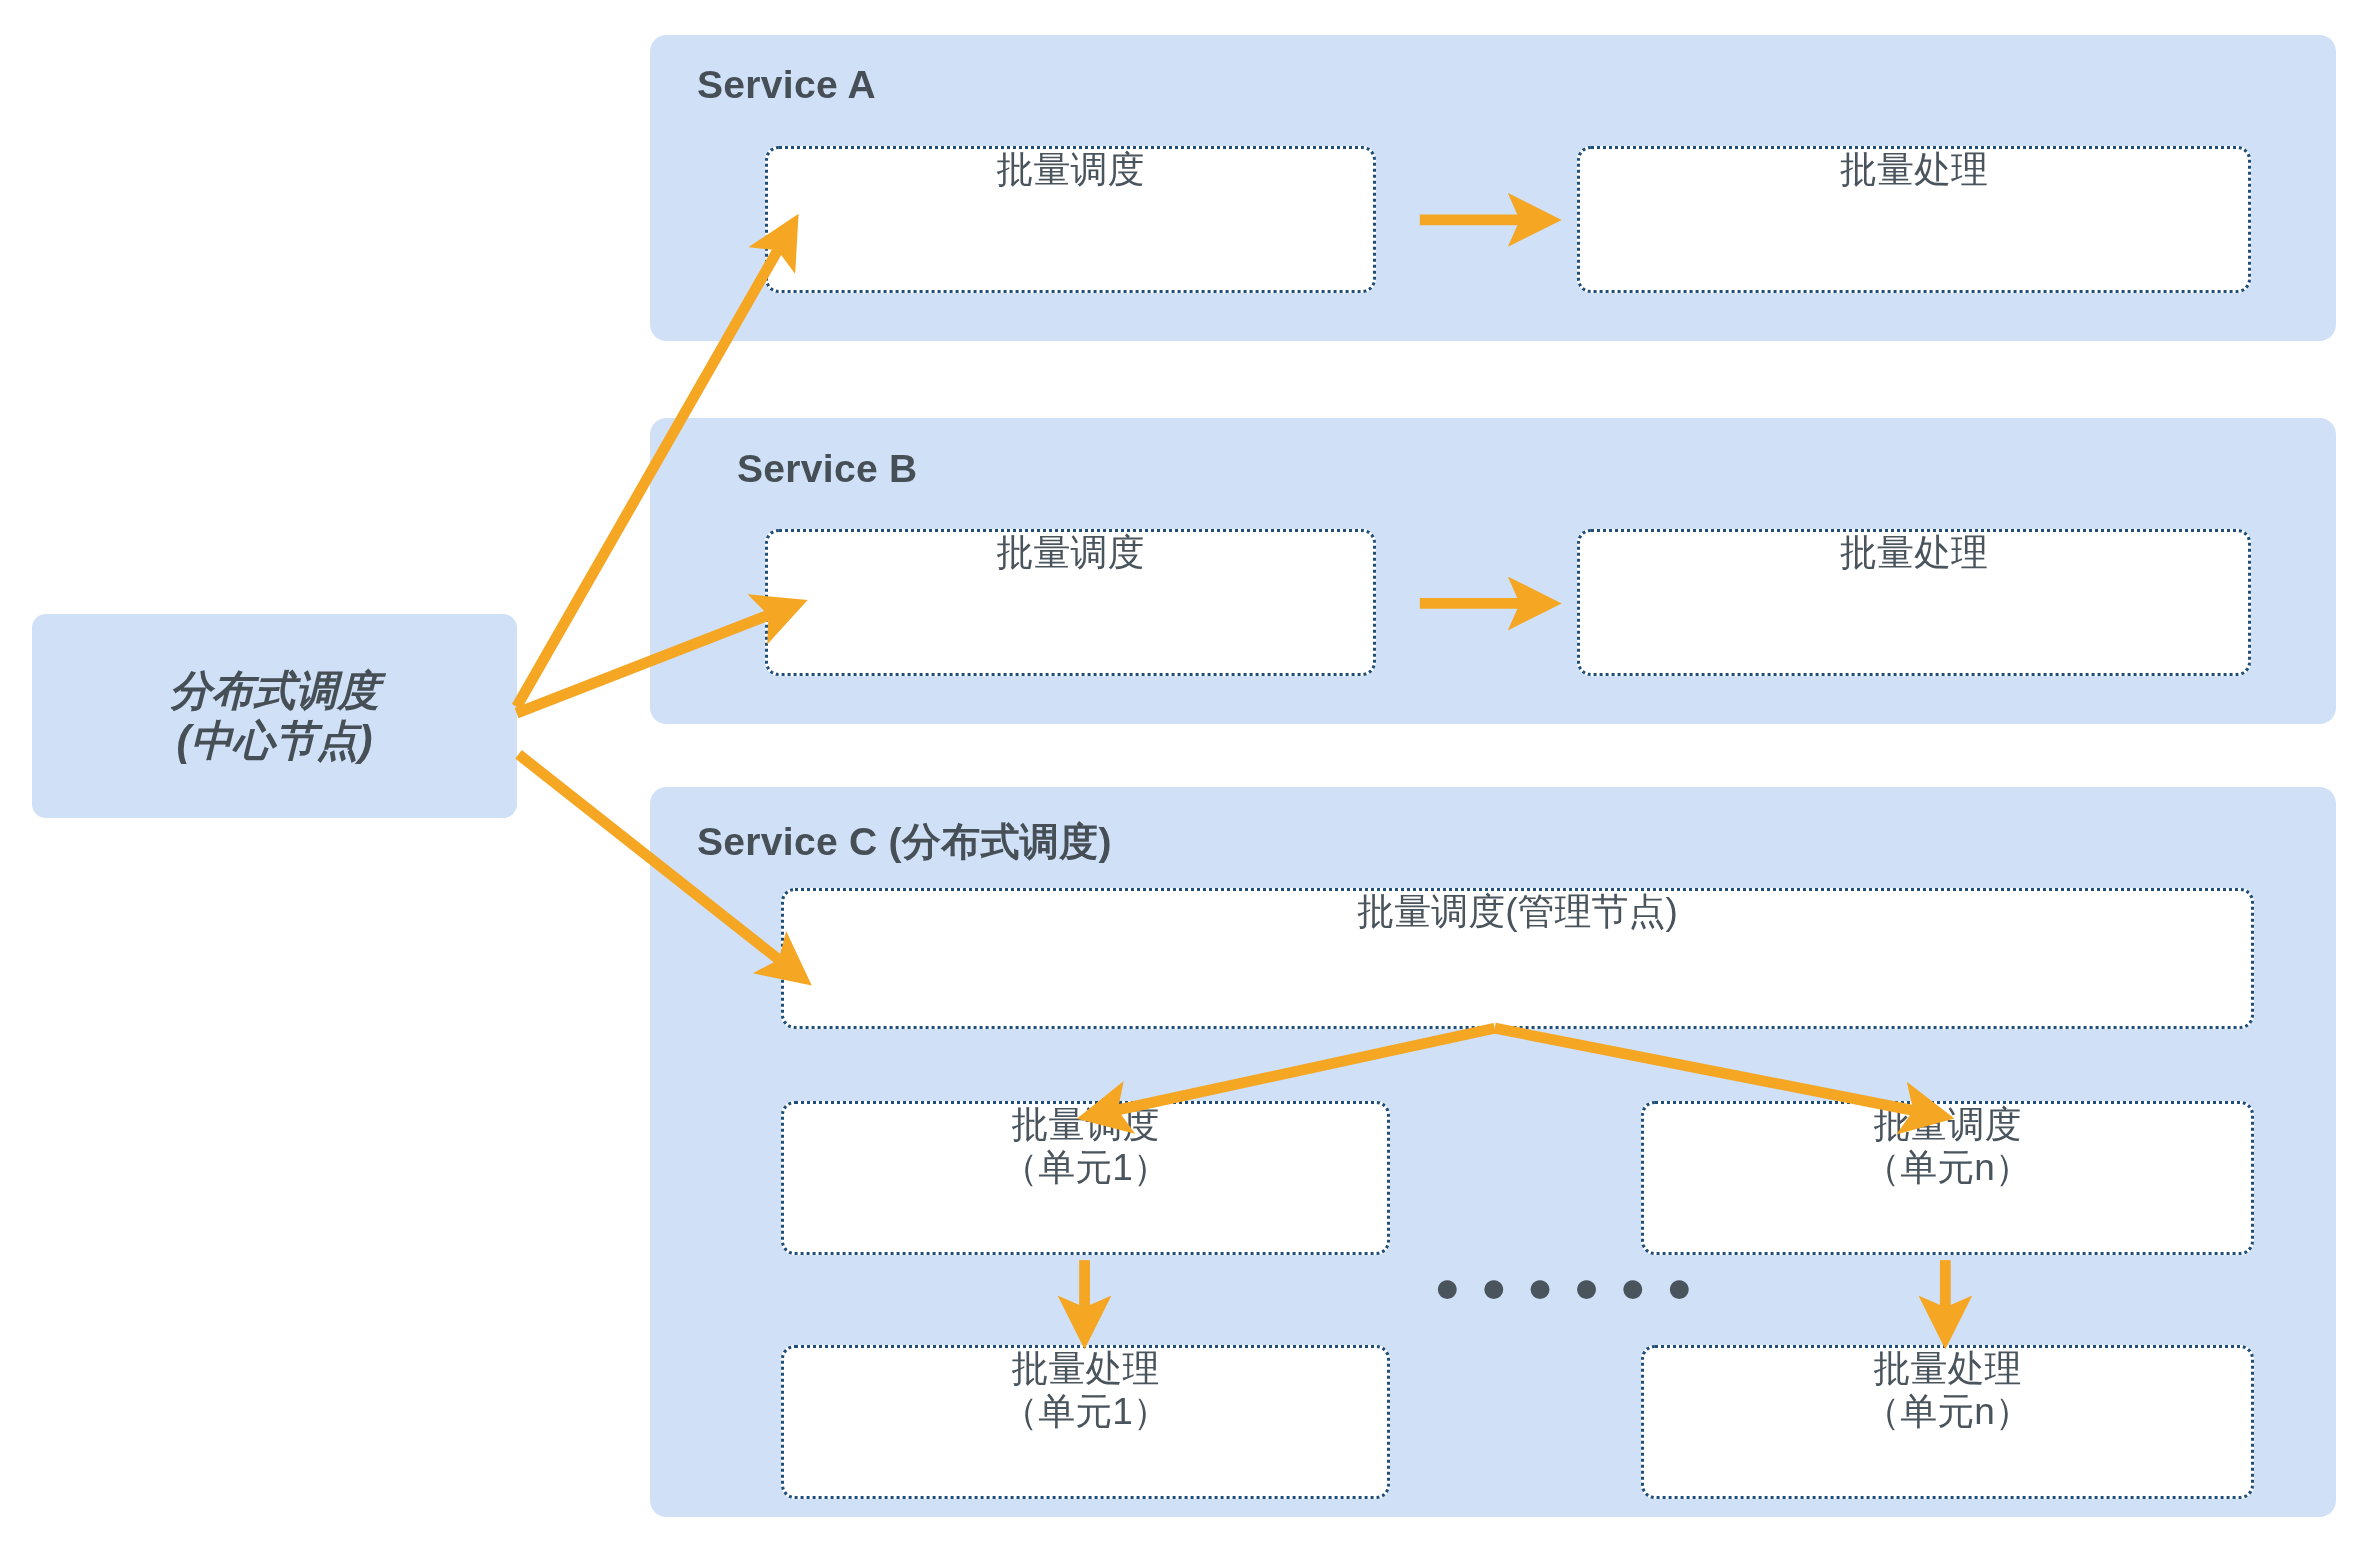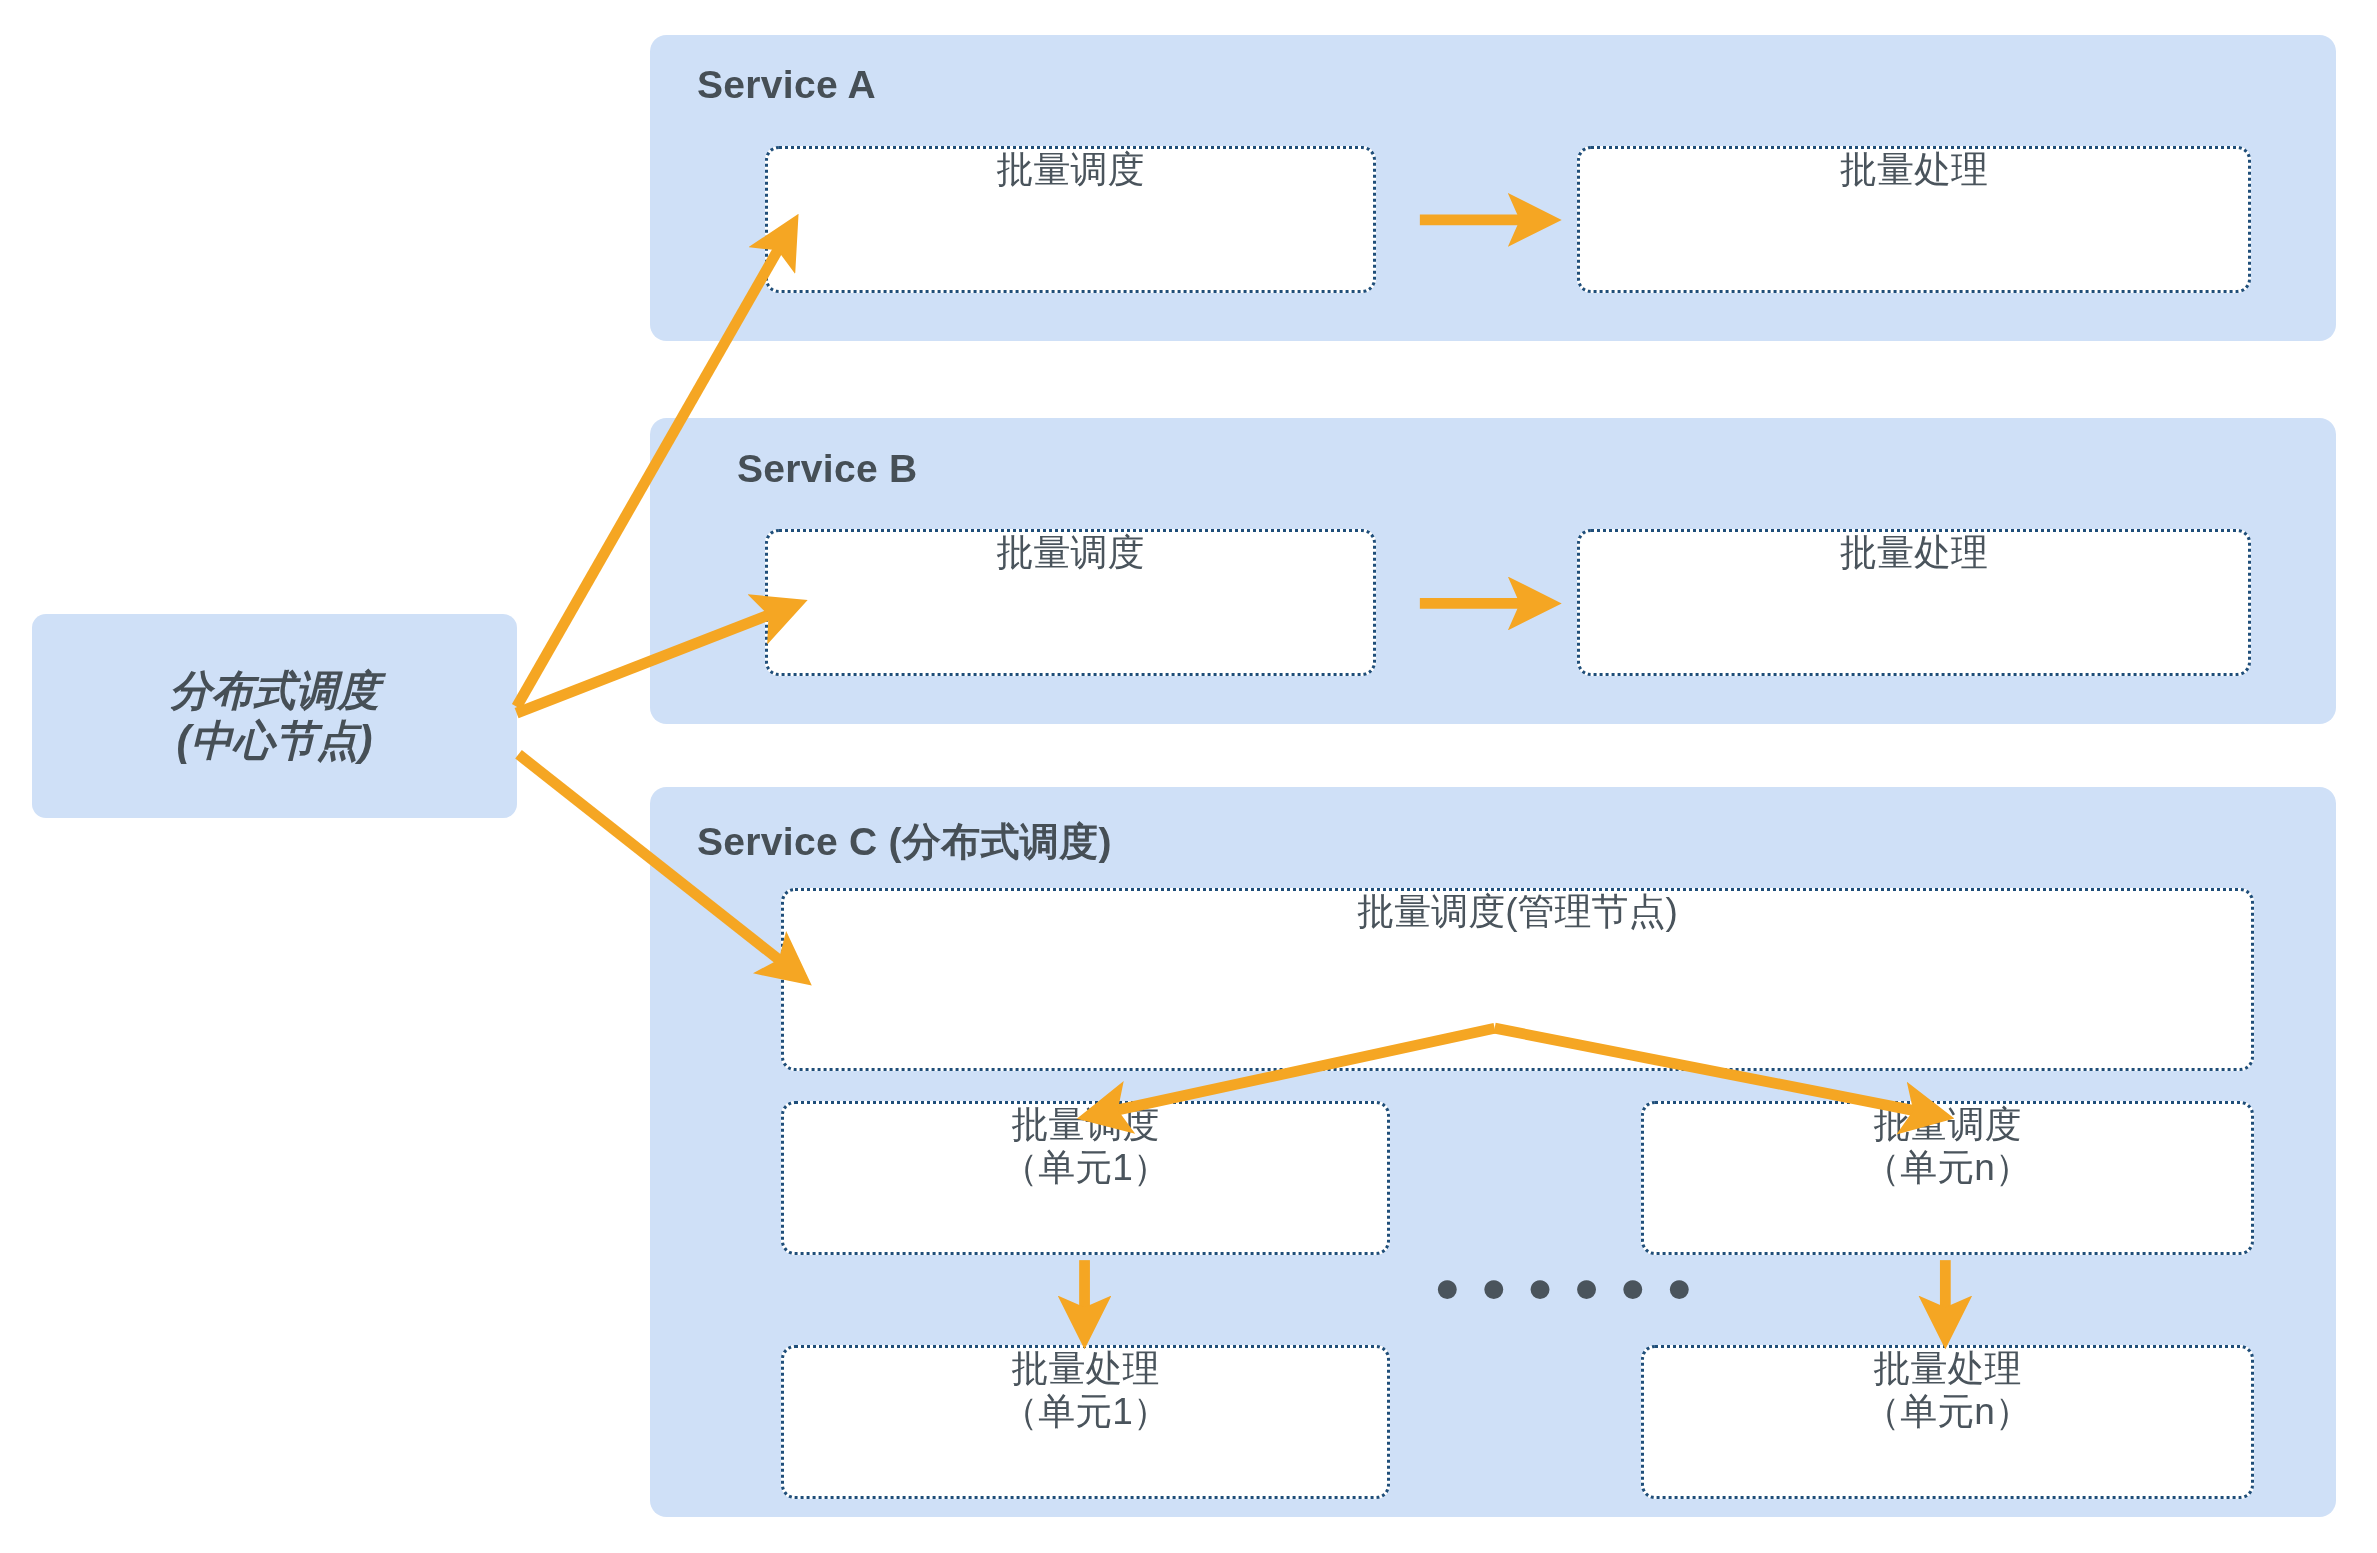--- a/index.html
+++ b/index.html
@@ -105,21 +105,21 @@
     <span class="node-label">批量调度</span>
   </div>
 
   <div class="node" style="left:1577px; top:529px; width:674px; height:147px;">
     <span class="node-label">批量处理</span>
   </div>
 
   <div class="panel" style="left:650px; top:787px; width:1686px; height:730px;"></div>
   <div class="panel-title" style="left:697px; top:815px;">Service C (分布式调度)</div>
 
-  <div class="node" style="left:781px; top:888px; width:1473px; height:183px;">
+  <div class="node" style="left:781px; top:888px; width:1473px; height:141px;">
     <span class="node-label">批量调度(管理节点)</span>
   </div>
 
   <div class="node" style="left:781px; top:1101px; width:609px; height:154px;">
     <span class="node-label">批量调度
 （单元1）</span>
   </div>
 
   <div class="node" style="left:1641px; top:1101px; width:613px; height:154px;">
     <span class="node-label">批量调度

